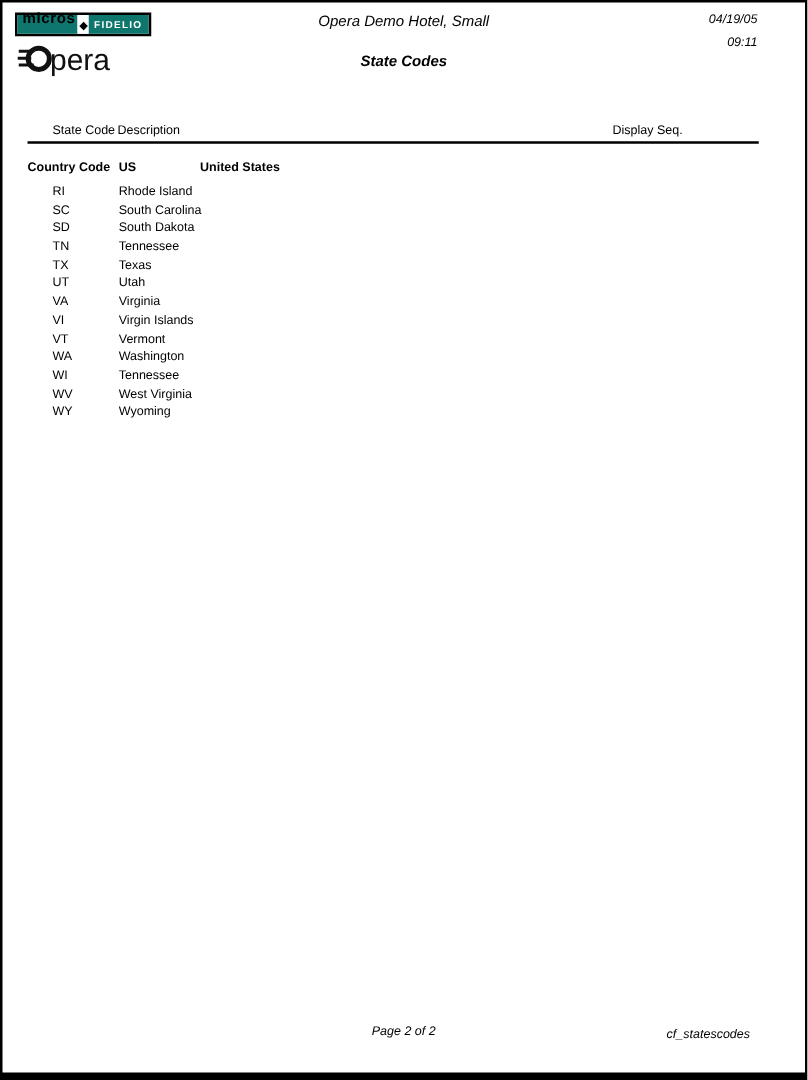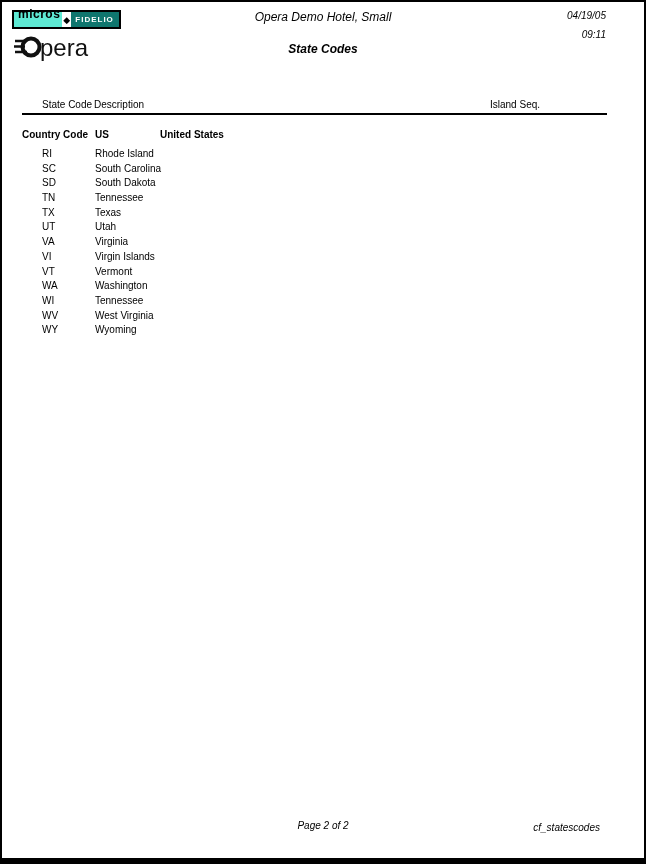--- a/index.html
+++ b/index.html
@@ -31,21 +31,21 @@
     height: 19px;
     box-sizing: border-box;
     background: #ffffff;
   }
   .mf-micros {
     display: flex; align-items: center;
     padding: 0 2px 12px 4px;
     font-size: 12px;
     font-weight: bold;
     letter-spacing: 0.5px;
-    background: #5eead4; color: #000000;
+    background: #0f766e; color: #000000;
   }
   .mf-diamond {
     display: flex; align-items: center;
     font-size: 9px;
     background: #ffffff; color: #000000;
     padding: 0 1px;
   }
   .mf-fidelio {
     display: flex; align-items: center;
     padding: 0 5px 0 4px;
@@ -138,21 +138,21 @@
   </svg>
 
   <div class="abs hotel-name">Opera Demo Hotel, Small</div>
   <div class="abs report-title">State Codes</div>
 
   <div class="abs report-date">04/19/05</div>
   <div class="abs report-time">09:11</div>
 
   <div class="abs col-head col-state-code">State Code</div>
   <div class="abs col-head col-description">Description</div>
-  <div class="abs col-head col-display-seq">Island Seq.</div>
+  <div class="abs col-head col-display-seq">Display Seq.</div>
 
   <div class="abs header-rule"></div>
 
   <div class="abs country-row">
     <span class="country-label">Country Code</span>
     <span class="country-code">US</span>
     <span class="country-name">United States</span>
   </div>
 
   <div class="abs state-rows" id="state-rows">

